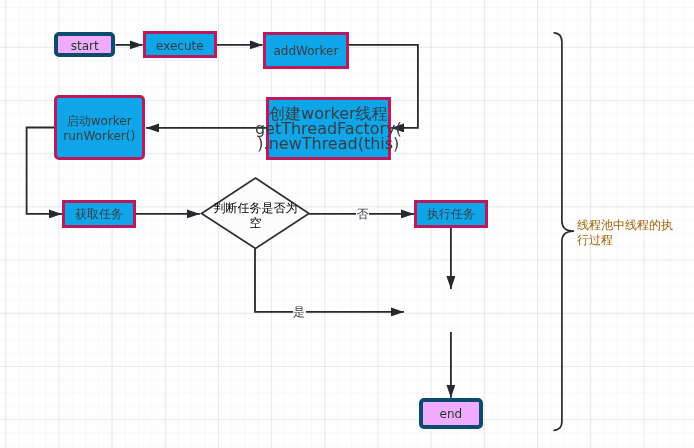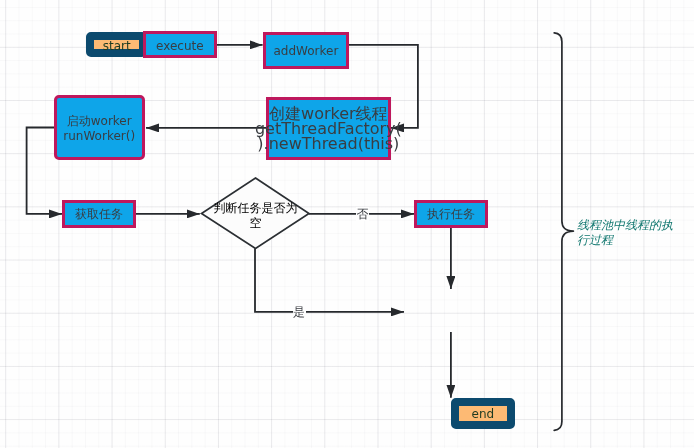--- a/index.html
+++ b/index.html
@@ -16,24 +16,24 @@
       linear-gradient(to bottom, rgba(130,130,145,0.13) 1px, transparent 1px),
       linear-gradient(to right, rgba(140,140,155,0.05) 1px, transparent 1px),
       linear-gradient(to bottom, rgba(140,140,155,0.05) 1px, transparent 1px);
     background-size:53.2px 53.2px, 53.2px 53.2px, 13.3px 13.3px, 13.3px 13.3px;
     background-position:5.2px 46.8px, 5.2px 46.8px, 5.2px 46.8px, 5.2px 46.8px;
   }
   svg.edges{position:absolute;left:0;top:0;width:694px;height:448px;}
   .node{position:absolute;box-sizing:border-box;display:flex;align-items:center;justify-content:center;
         text-align:center;white-space:pre;line-height:14.6px;padding-top:1px;}
   .nbox{border:3px solid #be185d;background:#0ea5e9;color:#3a3d42;}
-  .nterm{border:8px solid #0c4a6e;background:#fdba74;color:#1d3a21;border-radius:5px;margin-left:32px;}
+  .nterm{border:4px solid #0c4a6e;background:#f0abfc;color:#1d3a21;border-radius:5px;}
   .nrounded{border-radius:5px;}
   .elabel{position:absolute;color:#3a3d42;background:#fefefe;line-height:12px;padding:1px 0.5px;}
-  .ann{position:absolute;color:#0f766e;line-height:1.25;font-style:italic;}
+  .ann{position:absolute;color:#a16207;line-height:1.25;}
 </style>
 </head>
 <body>
 
 <div id="canvas">
   <div id="grid"></div>
 
   <svg class="edges" viewBox="0 0 694 448">
     <defs>
       <marker id="ah" viewBox="0 0 13 9" refX="13" refY="4.5" markerUnits="userSpaceOnUse" markerWidth="13" markerHeight="9" orient="auto-start-reverse">

